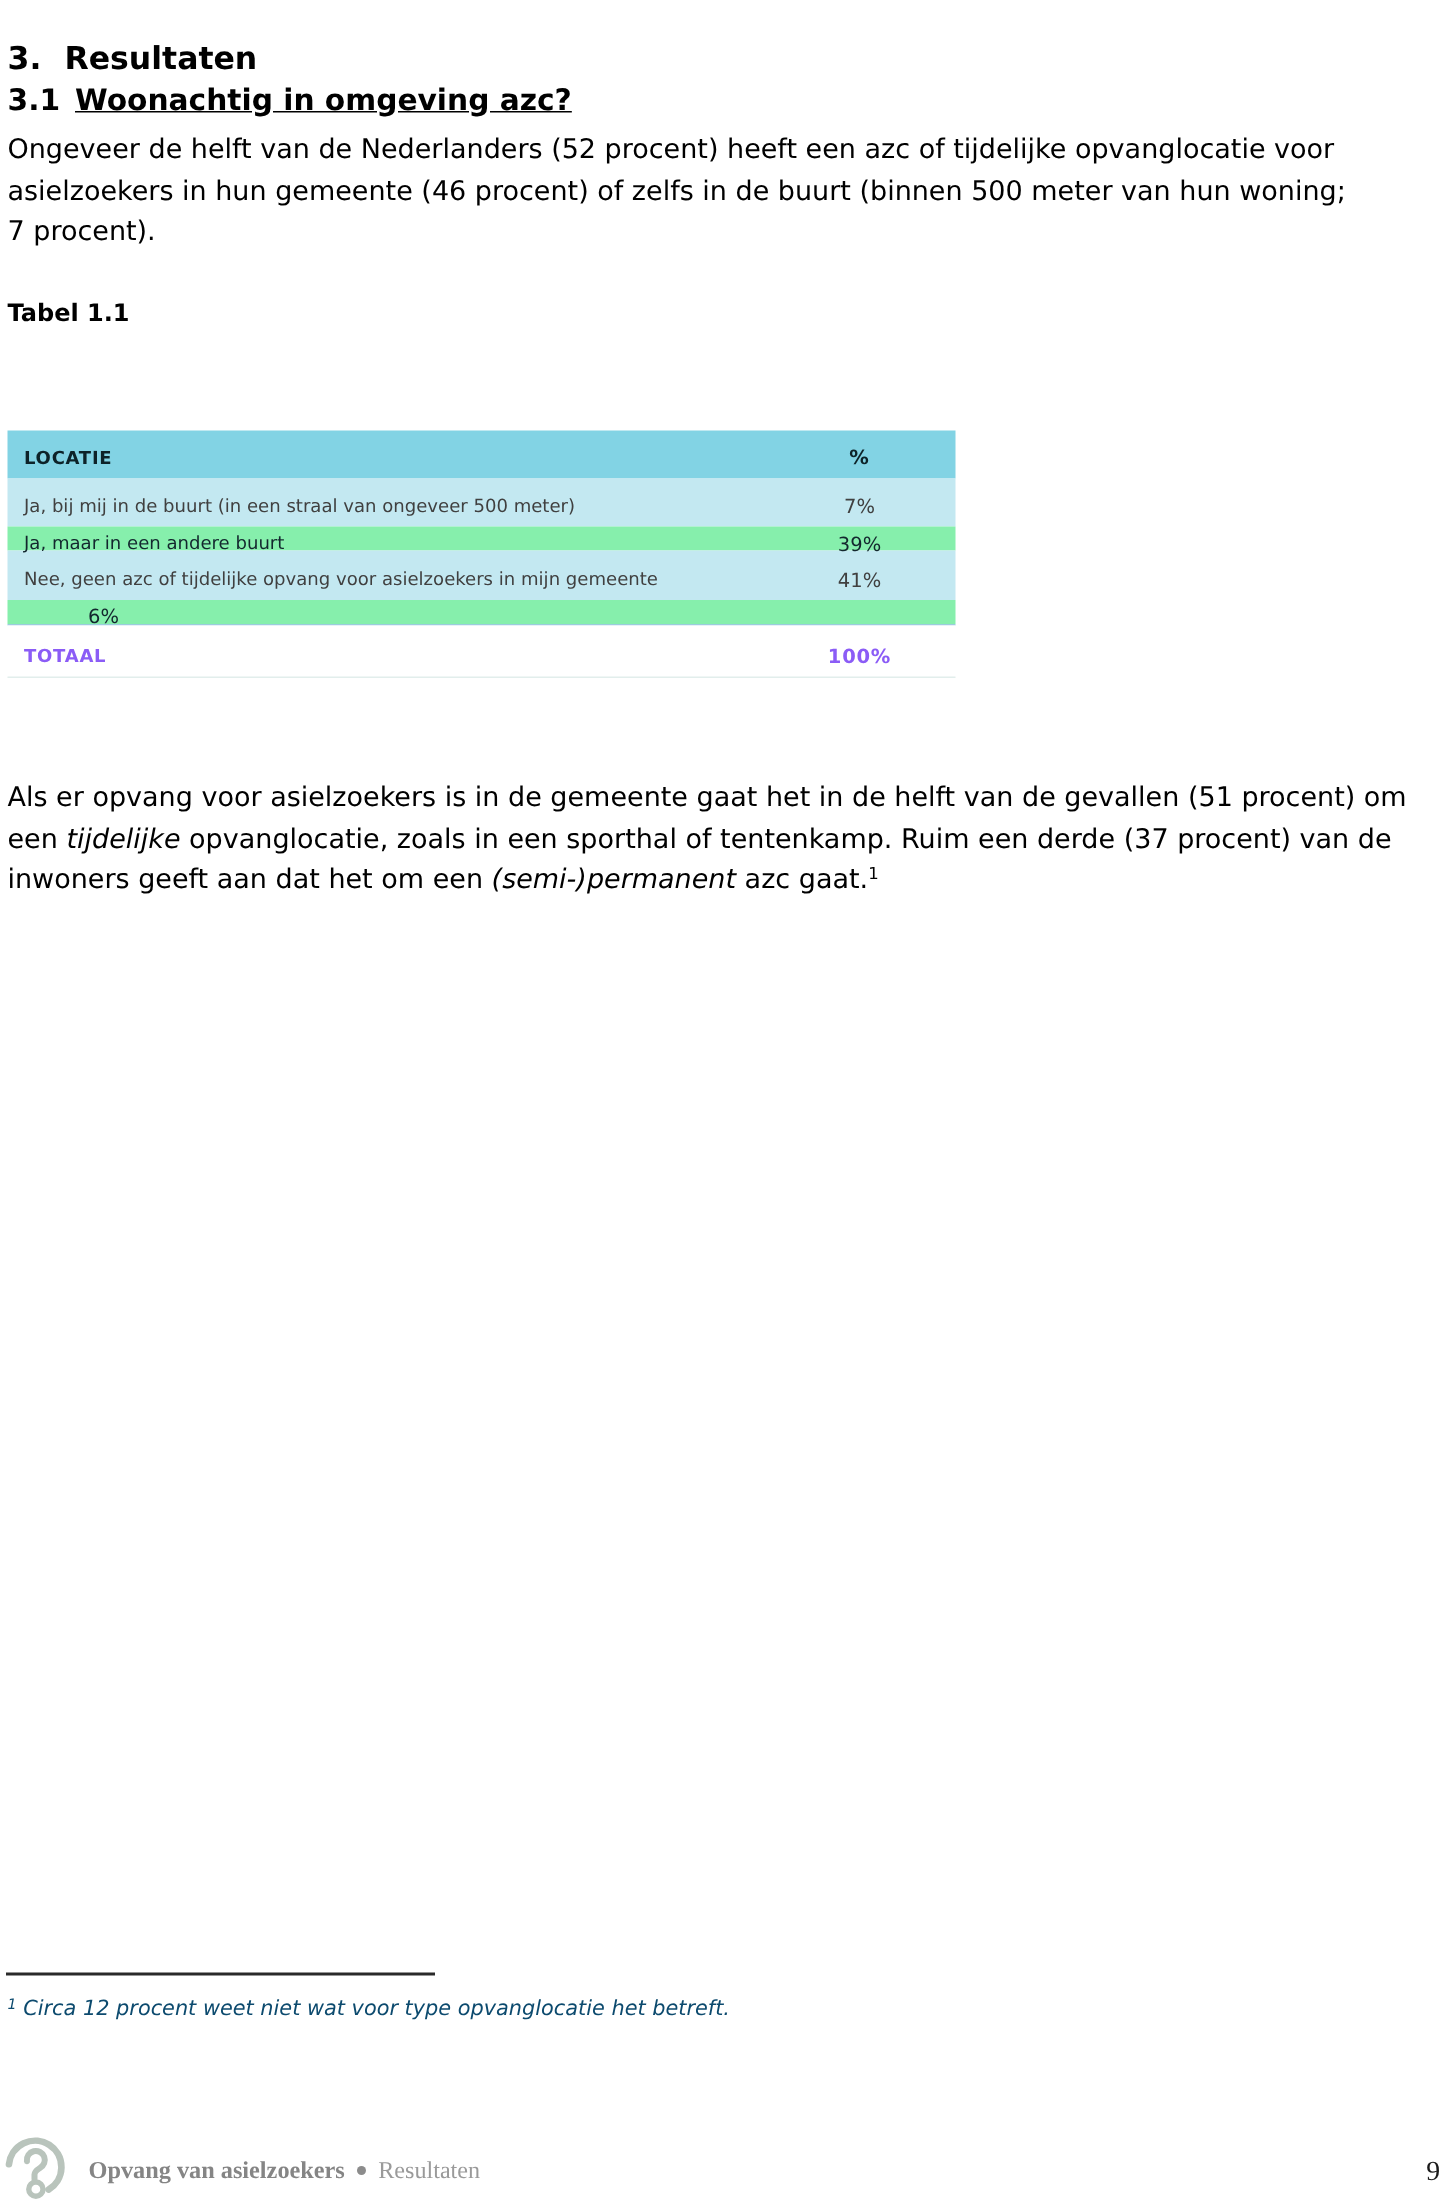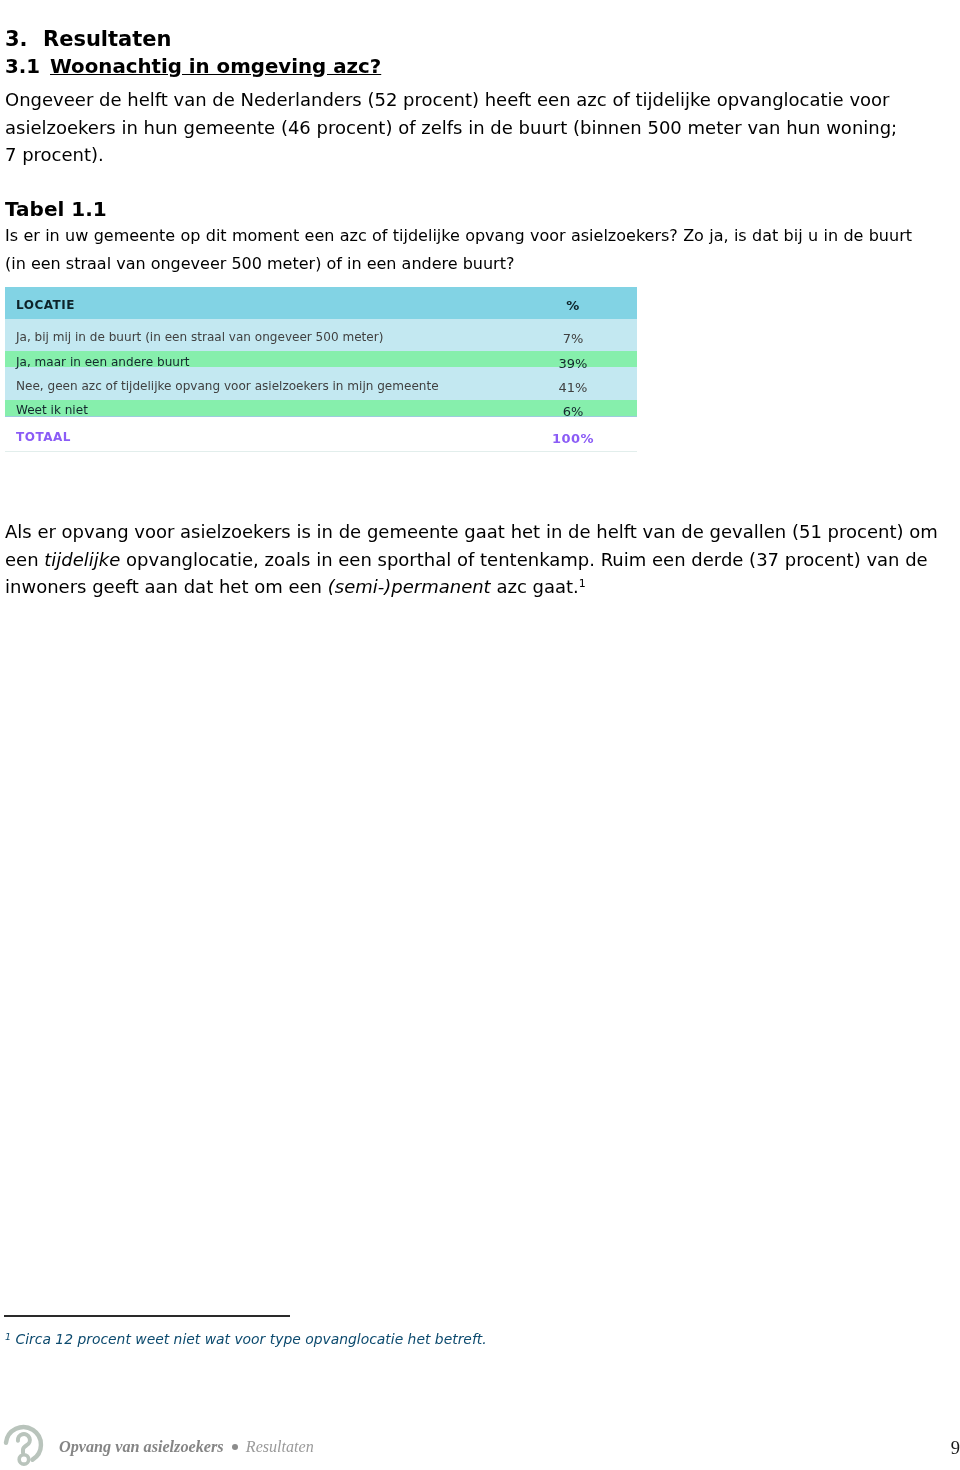--- a/index.html
+++ b/index.html
@@ -11,21 +11,21 @@
   .h1{position:absolute;left:5px;top:0px;font-size:21px;font-weight:bold;white-space:nowrap;line-height:26px;margin-top:26px;}
   .h1 .num{display:inline-block;width:38px;}
   .h2{position:absolute;left:5px;top:55px;font-size:19.8px;font-weight:bold;white-space:nowrap;line-height:24px;text-decoration:underline;}
   .h2 .num{display:inline-block;width:45px;}
 
   
   .para{position:absolute;left:5px;font-size:18px;line-height:27.5px;color:#000;}
   #para1{top:86px;width:905px;}
   #para2{top:518px;width:940px;}
 
-  .tabel-label{position:absolute;left:5px;top:199px;font-size:20px;font-weight:bold;line-height:20px;}
+  .tabel-label{position:absolute;left:5px;top:199px;font-size:16px;font-weight:bold;line-height:20px;}
   .tq{position:absolute;left:5px;top:222px;width:907px;font-size:16px;line-height:28.3px;text-align:justify;}
 
   
   .tbl{position:absolute;left:5px;top:287px;width:632px;}
   .trow{display:flex;align-items:center;}
   .trow .c1{position:relative;top:2.5px;flex:1 1 auto;padding-left:11px;}
   .trow .c2{position:relative;top:4px;width:128px;text-align:center;font-size:13px;}
   .thead .c1{top:2px;}
   .thead .c2{top:2.5px;}
   .thead{height:31.6px;background:#82d3e4;color:#0d2329;font-weight:bold;font-size:12px;letter-spacing:0.5px;}
@@ -36,58 +36,56 @@
   .ttot{height:33.5px;background:#ffffff;color:#8b5cf6;font-weight:bold;font-size:12px;letter-spacing:0.5px;}
 
   
   .fn-rule{position:absolute;left:4px;top:1315px;width:286px;height:1.5px;background:#2a2a2a;}
   .fn{position:absolute;left:5px;top:1329px;font-size:13.9px;font-style:italic;color:#0c4a6e;white-space:nowrap;line-height:20px;}
   .fn .sup{font-size:9.5px;position:relative;top:-4.5px;line-height:0;}
   .para .sup{font-size:11px;position:relative;top:-6px;line-height:0;}
 
   
   .logo{position:absolute;left:-0.5px;top:1414px;width:49.5px;height:56px;}
-  .ftxt{position:absolute;left:59px;top:1438px;font-family:"Liberation Serif",serif;font-size:16.1px;color:#9a9a9a;white-space:nowrap;line-height:18px;font-style:italic;}
+  .ftxt{position:absolute;left:59px;top:1438px;font-family:"Liberation Serif",serif;font-size:16.1px;color:#9a9a9a;white-space:nowrap;line-height:18px;}
   .ftxt b{font-weight:bold;font-size:16.2px;color:#858585;}
   .ftxt .bullet{display:inline-block;width:6.2px;height:6.2px;border-radius:50%;background:#8c8c8c;vertical-align:middle;position:relative;top:-1px;margin:0 4px 0 4px;font-size:0;color:transparent;overflow:hidden;}
   .pgnum{position:absolute;left:0px;top:1439px;width:960px;text-align:right;font-family:"Liberation Serif",serif;font-size:18.5px;color:#1a1a1a;line-height:18px;}
 </style>
 </head>
 <body>
 
 <div class="page">
 
   <div class="h1"><span class="num">3.</span><span>Resultaten</span></div>
 
   <div class="h2"><span class="num">3.1</span><span>Woonachtig in omgeving azc?</span></div>
 
   <div class="para" id="para1">Ongeveer de helft van de Nederlanders (52 procent) heeft een azc of tijdelijke opvanglocatie voor asielzoekers in hun gemeente (46 procent) of zelfs in de buurt (binnen 500 meter van hun woning; 7 procent).</div>
 
   <div class="tabel-label">Tabel 1.1</div>
-  <div class="tq">Is er in uw gemeente op dit moment een azc of tijdelijke opvang voor asielzoekers? Zo ja, is dat bij u in de buurt (in een straal van ongeveer 500 meter) of in een andere buurt?</div>
 
   <div class="tbl">
     <div class="trow thead">
       <div class="c1">LOCATIE</div>
       <div class="c2">%</div>
     </div>
     <div class="trow tr-a">
       <div class="c1">Ja, bij mij in de buurt (in een straal van ongeveer 500 meter)</div>
       <div class="c2">7%</div>
     </div>
     <div class="trow tr-b">
       <div class="c1">Ja, maar in een andere buurt</div>
       <div class="c2">39%</div>
     </div>
     <div class="trow tr-a">
       <div class="c1">Nee, geen azc of tijdelijke opvang voor asielzoekers in mijn gemeente</div>
       <div class="c2">41%</div>
     </div>
     <div class="trow tr-b">
-      <div class="c1">Weet ik niet</div>
       <div class="c2">6%</div>
     </div>
     <div class="rule"></div>
     <div class="trow ttot">
       <div class="c1">TOTAAL</div>
       <div class="c2">100%</div>
     </div>
     <div class="rule2"></div>
   </div>
 

